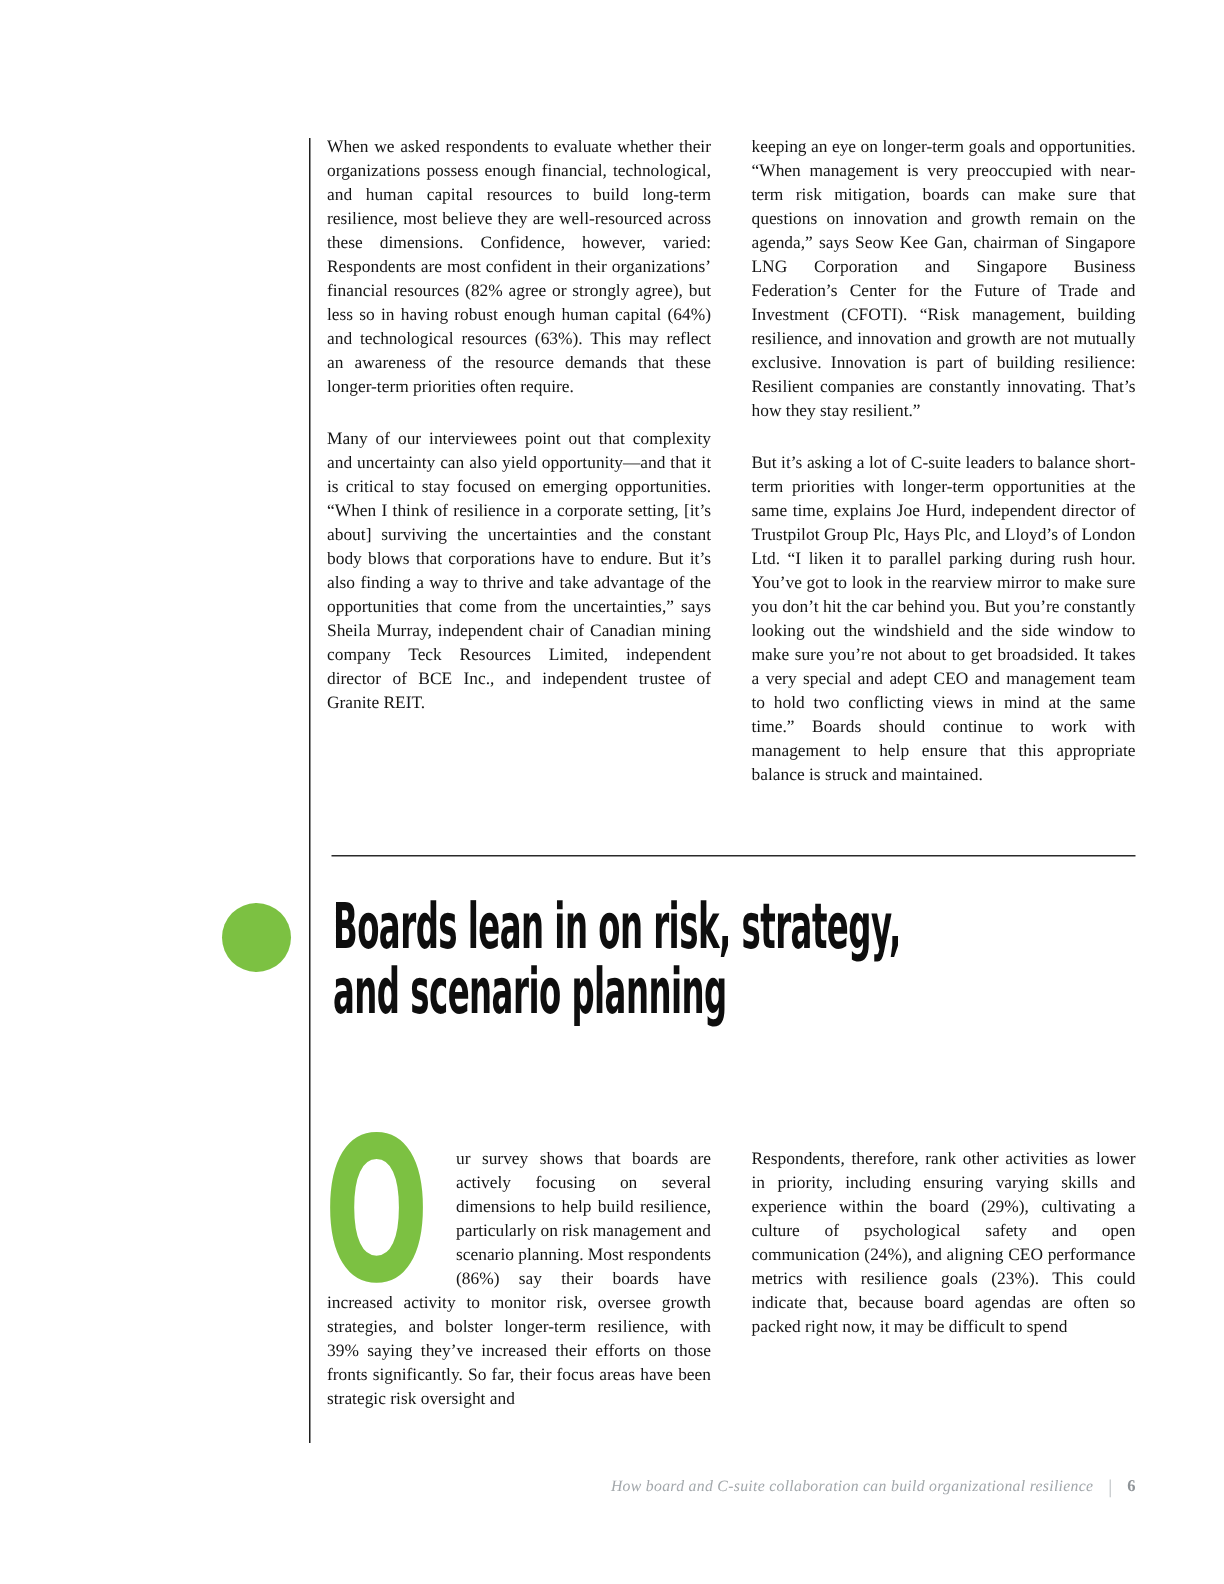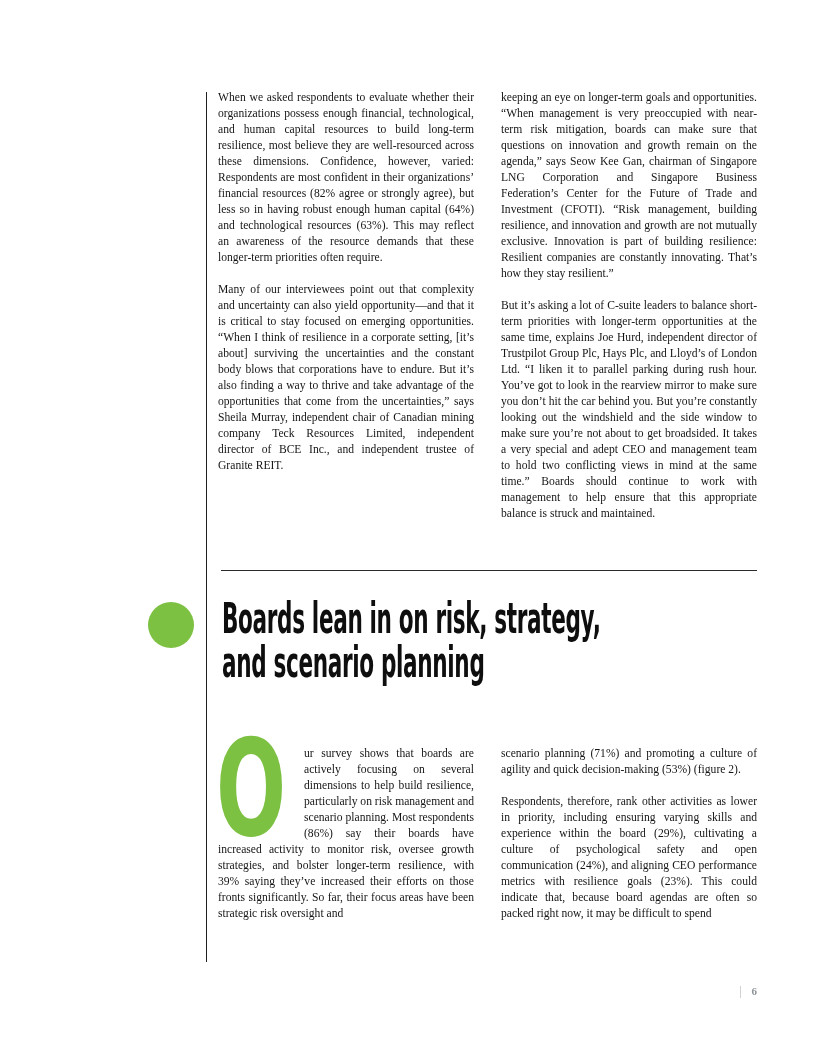--- a/index.html
+++ b/index.html
@@ -32,21 +32,21 @@
   .intro-cols { top: 90px; }
   .section-cols { top: 746px; }
   .col {
     width: 256px;
     font-size: 11.6px;
     line-height: 16px;
     text-align: justify;
     color: #151515;
   }
   .col p { margin: 0 0 16px 0; }
-  .col p:last-child { margin-bottom: 0; }
+  .col p:last-child { margin-bottom: 0; margin-top: 19px; }
   .hrule {
     position: absolute;
     left: 221px;
     top: 570px;
     width: 536px;
     height: 1px;
     background: #2a2a2a;
   }
   .bullet {
     position: absolute;
@@ -139,23 +139,23 @@
     <div>and scenario planning</div>
   </div>
 
   <div class="two-col section-cols">
     <div class="col">
       <p><span class="dropcap-box">
             <span class="dropcap" style="color: rgb(124, 193, 66);">O</span>
           </span><span>ur survey shows that boards are actively focusing on several dimensions to help build resilience, particularly on risk management and scenario planning. Most respondents (86%) say their boards have increased activity to monitor risk, oversee growth strategies, and bolster longer-term resilience, with 39% saying they’ve increased their efforts on those fronts significantly. So far, their focus areas have been strategic risk oversight and</span></p>
     </div>
     <div class="col">
-      <p>scenario planning (71%) and promoting a culture of agility and quick decision-making (53%) (figure 2).</p>
       <p>Respondents, therefore, rank other activities as lower in priority, including ensuring varying skills and experience within the board (29%), cultivating a culture of psychological safety and open communication (24%), and aligning CEO performance metrics with resilience goals (23%). This could indicate that, because board agendas are often so packed right now, it may be difficult to spend</p>
     </div>
   </div>
 
   <div class="footer">
+    <span class="footer-title">How board and C-suite collaboration can build organizational resilience</span>
     <span class="footer-sep">|</span>
     <span class="footer-page">6</span>
   </div>
 
 </div>
 
 </body></html>

